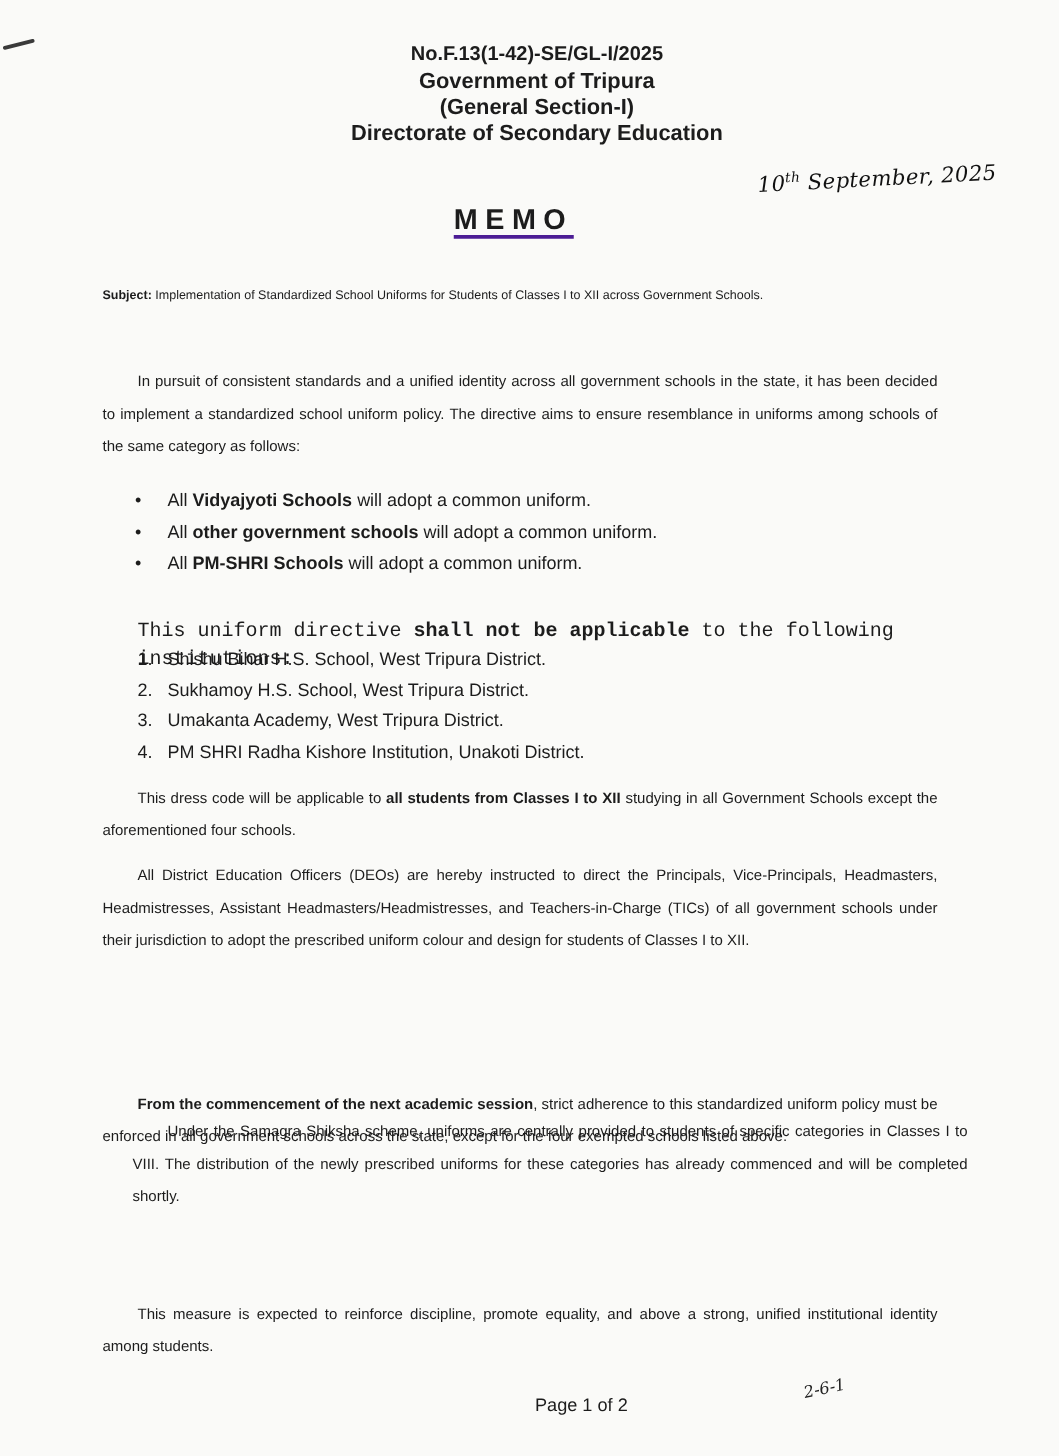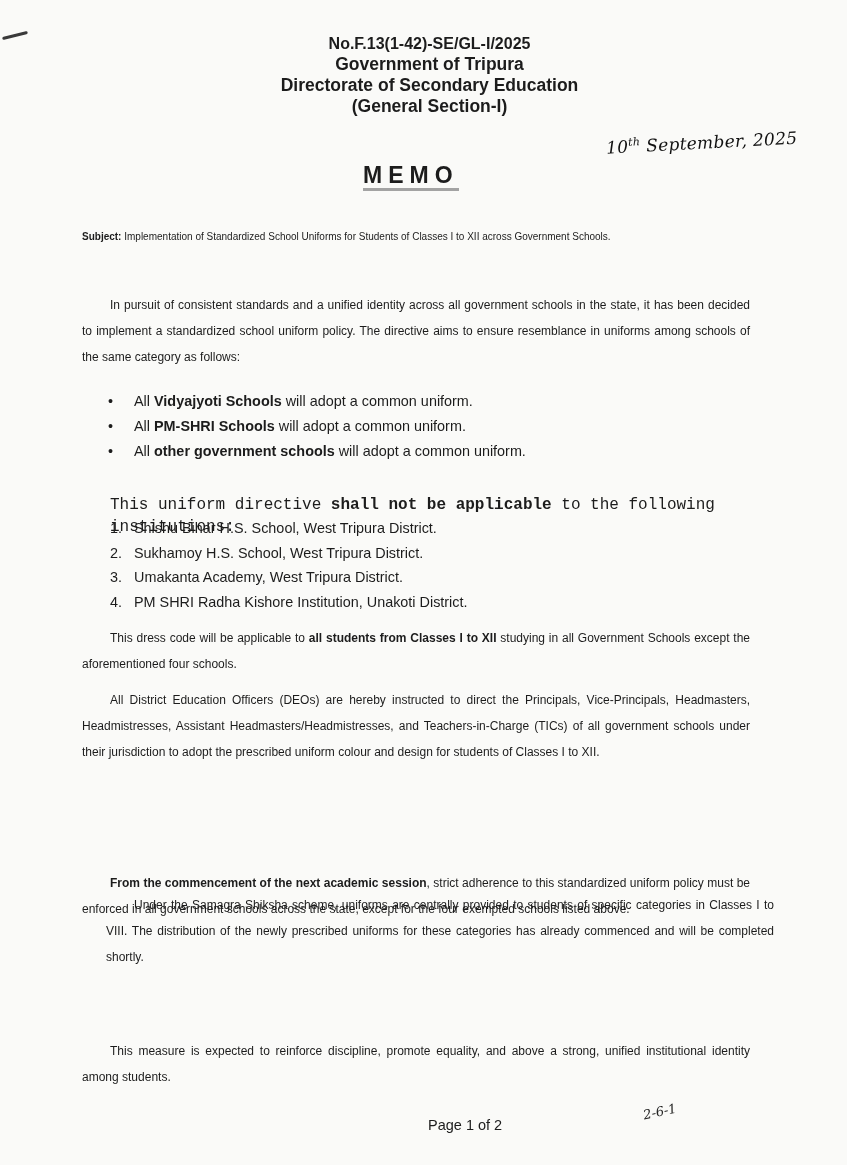--- a/index.html
+++ b/index.html
@@ -52,21 +52,21 @@
     transform: rotate(-3deg);
     letter-spacing: 0.3px;
   }
   .date sup { font-size: 11px; }
   .memo-title {
     position: absolute;
     left: 363px; top: 162px;
     font-size: 23px;
     font-weight: bold;
     letter-spacing: 6px;
-    border-bottom: 3px solid #a3a3a3;
+    border-bottom: 3px solid #4c1d95;
     padding-bottom: 0;
     line-height: 26px;
   }
   .subject {
     position: absolute;
     left: 82px; top: 228px;
     width: 670px;
     font-size: 10px;
     line-height: 18px;
   }
@@ -129,36 +129,36 @@
 </head>
 <body>
 
 <div class="page">
 
   <div class="corner-mark"></div>
 
   <div class="header">
     <div class="line ref">No.F.13(1-42)-SE/GL-I/2025</div>
     <div class="line">Government of Tripura</div>
+    <div class="line">(General Section-I)</div>
     <div class="line">Directorate of Secondary Education</div>
-    <div class="line">(General Section-I)</div>
   </div>
 
   <div class="date"><span>10</span><sup>th</sup><span> September, 2025</span></div>
 
   <div class="memo-title">MEMO</div>
 
   <div class="subject"><b>Subject:</b><span> Implementation of Standardized School Uniforms for Students of Classes I to XII across Government Schools.</span></div>
 
   <div class="para" style="top:292px;"><span class="indent"></span><span>In pursuit of consistent standards and a unified identity across all government schools in the state, it has been decided to implement a standardized school uniform policy. The directive aims to ensure resemblance in uniforms among schools of the same category as follows:</span></div>
 
   <ul class="bullets">
     <li><span>All </span><b>Vidyajyoti Schools</b><span> will adopt a common uniform.</span></li>
+    <li><span>All </span><b>other government schools</b><span> will adopt a common uniform.</span></li>
     <li><span>All </span><b>PM-SHRI Schools</b><span> will adopt a common uniform.</span></li>
-    <li><span>All </span><b>other government schools</b><span> will adopt a common uniform.</span></li>
   </ul>
 
   <div class="exempt-intro"><span>This uniform directive </span><b>shall not be applicable</b><span> to the following institutions:</span></div>
 
   <ol class="exempt-list">
     <li>
         <span class="num">1.</span>
         <span>Shishu Bihar H.S. School, West Tripura District.</span>
       </li>
     <li>

